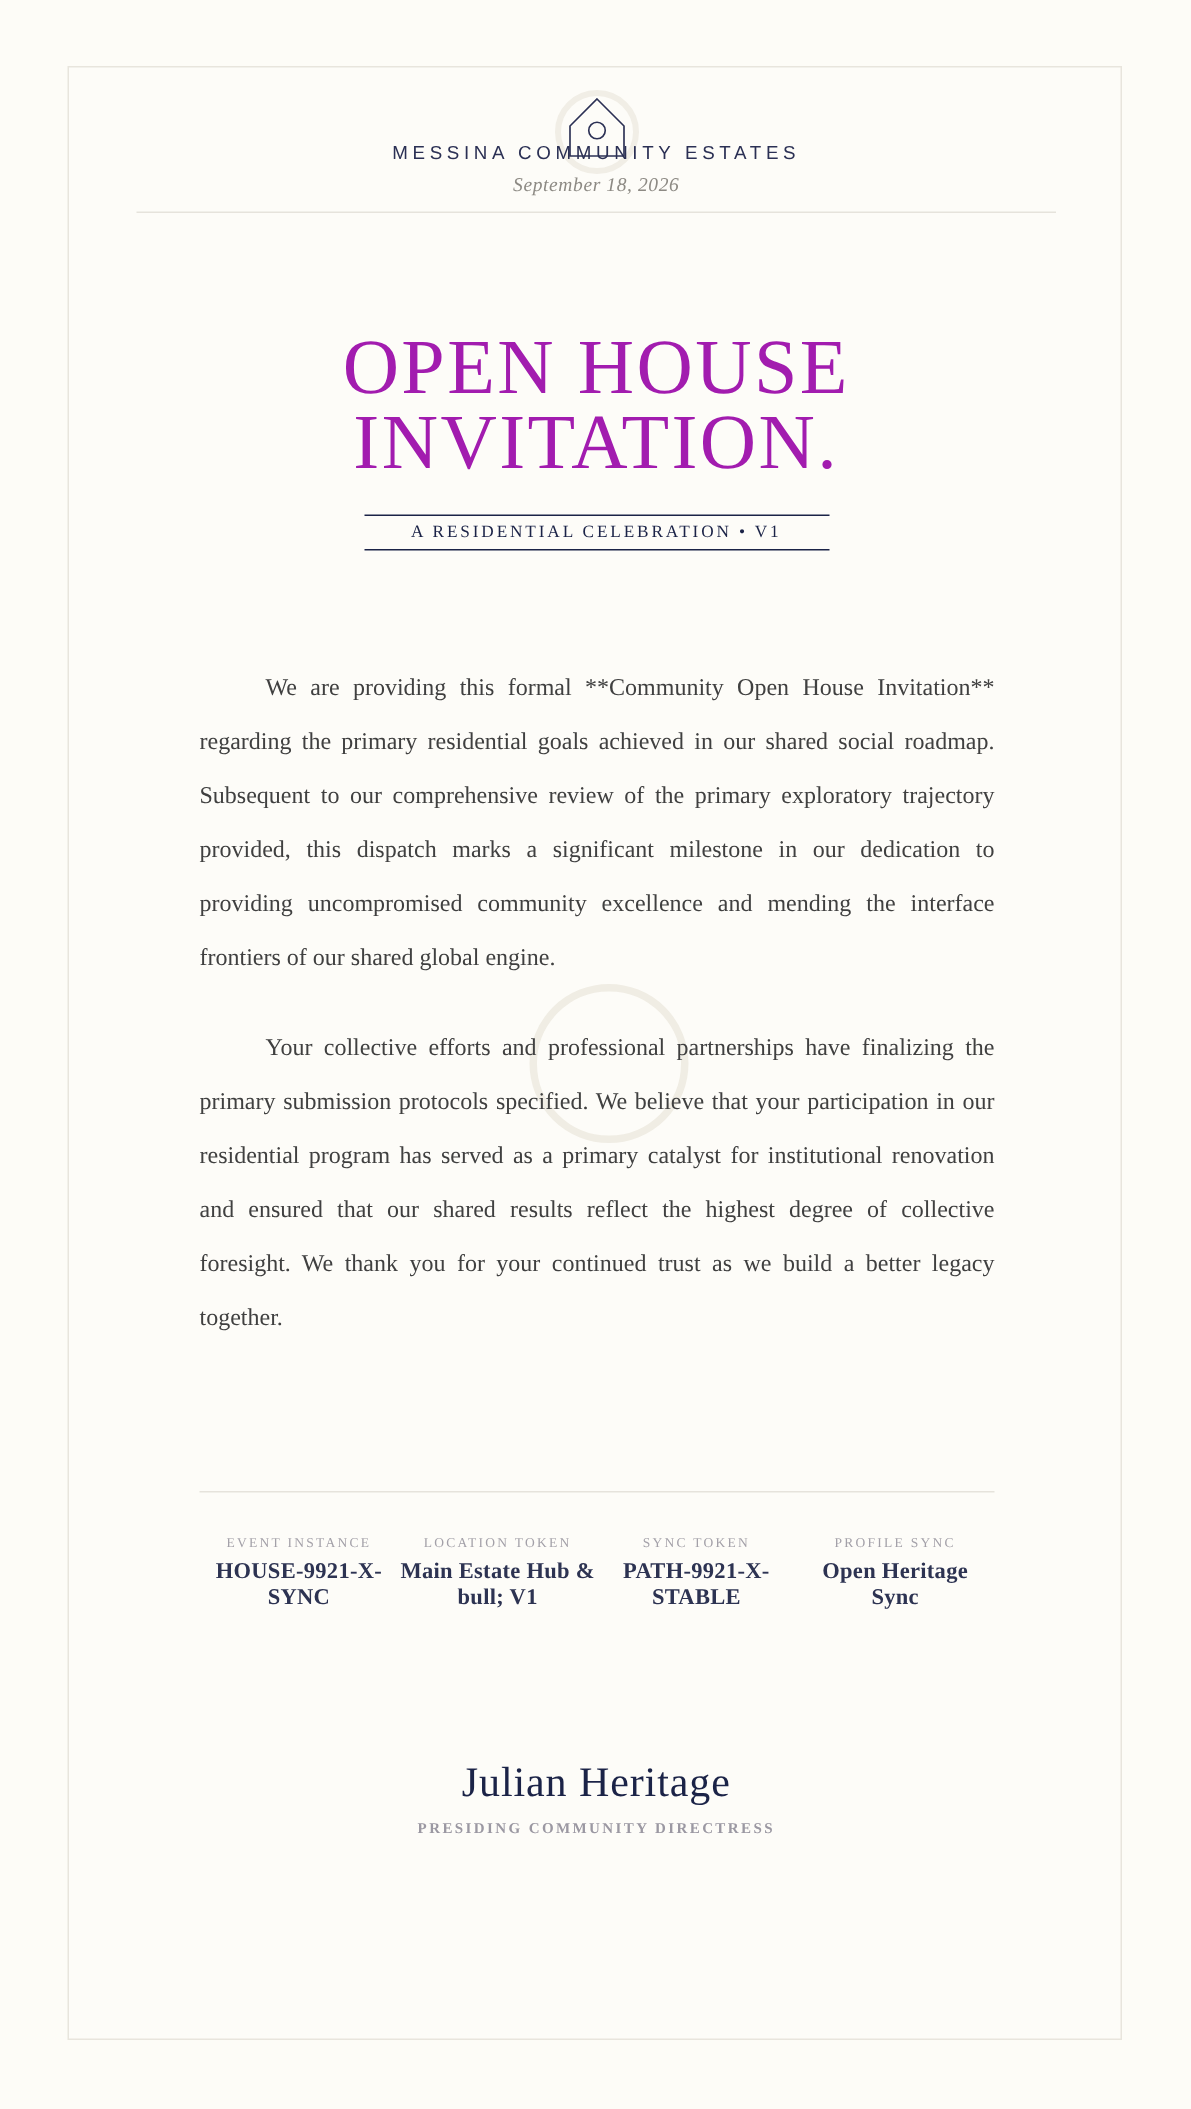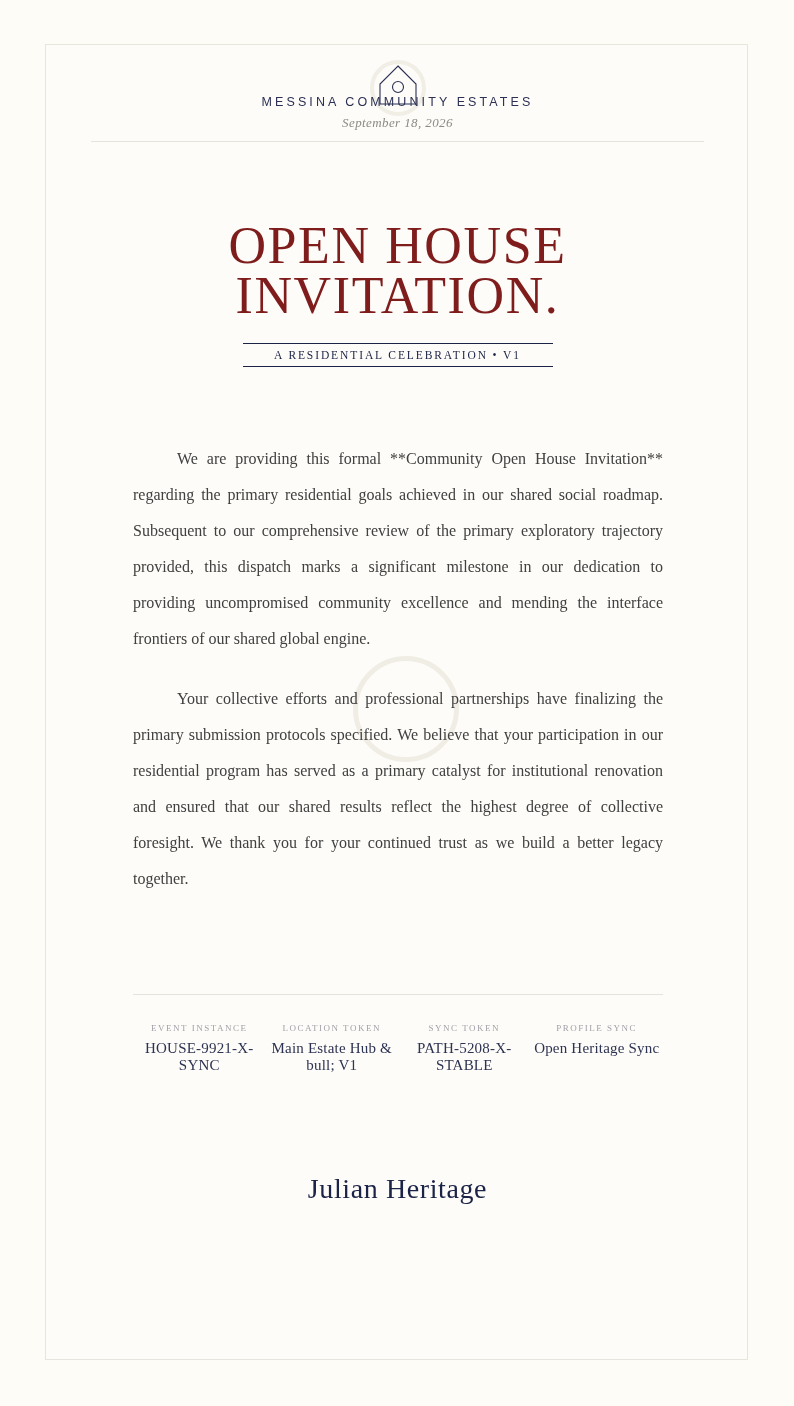--- a/index.html
+++ b/index.html
@@ -96,21 +96,21 @@
     width: 703px;
     text-align: center;
   }
 
   .doc-title {
     font-family: "Liberation Serif", serif;
     font-weight: 400;
     font-size: 52px;
     line-height: 50px;
     letter-spacing: 1.6px;
-    color: #7f1d1d;
+    color: #a21caf;
     margin: 0;
     padding: 0;
     text-transform: uppercase;
   }
 
   .subtitle-wrap {
     margin: 22px auto 0 auto;
     width: 310px;
     border-top: 1.2px solid #1b2347;
     border-bottom: 1.2px solid #1b2347;
@@ -192,20 +192,21 @@
     color: #a3a0a8;
     text-transform: uppercase;
     margin-bottom: 7px;
   }
 
   .meta-value {
     font-family: "Liberation Serif", serif;
     font-size: 15px;
     letter-spacing: 0.2px;
     color: #2d3352;
+    font-weight: bold;
   }
 
   
   .signature {
     position: absolute;
     left: 0;
     top: 1128px;
     width: 703px;
     text-align: center;
   }
@@ -268,26 +269,27 @@
       <div class="meta-cell">
         <div class="meta-label">EVENT INSTANCE</div>
         <div class="meta-value">HOUSE-9921-X-SYNC</div>
       </div>
       <div class="meta-cell">
         <div class="meta-label">LOCATION TOKEN</div>
         <div class="meta-value">Main Estate Hub &amp; bull; V1</div>
       </div>
       <div class="meta-cell">
         <div class="meta-label">SYNC TOKEN</div>
-        <div class="meta-value">PATH-5208-X-STABLE</div>
+        <div class="meta-value">PATH-9921-X-STABLE</div>
       </div>
       <div class="meta-cell">
         <div class="meta-label">PROFILE SYNC</div>
         <div class="meta-value">Open Heritage Sync</div>
       </div>
     </div>
 
     <div class="signature">
       <div class="sig-name">Julian Heritage</div>
+      <div class="sig-role">PRESIDING COMMUNITY DIRECTRESS</div>
     </div>
 
   </div>
 </div>
 
 </body></html>

